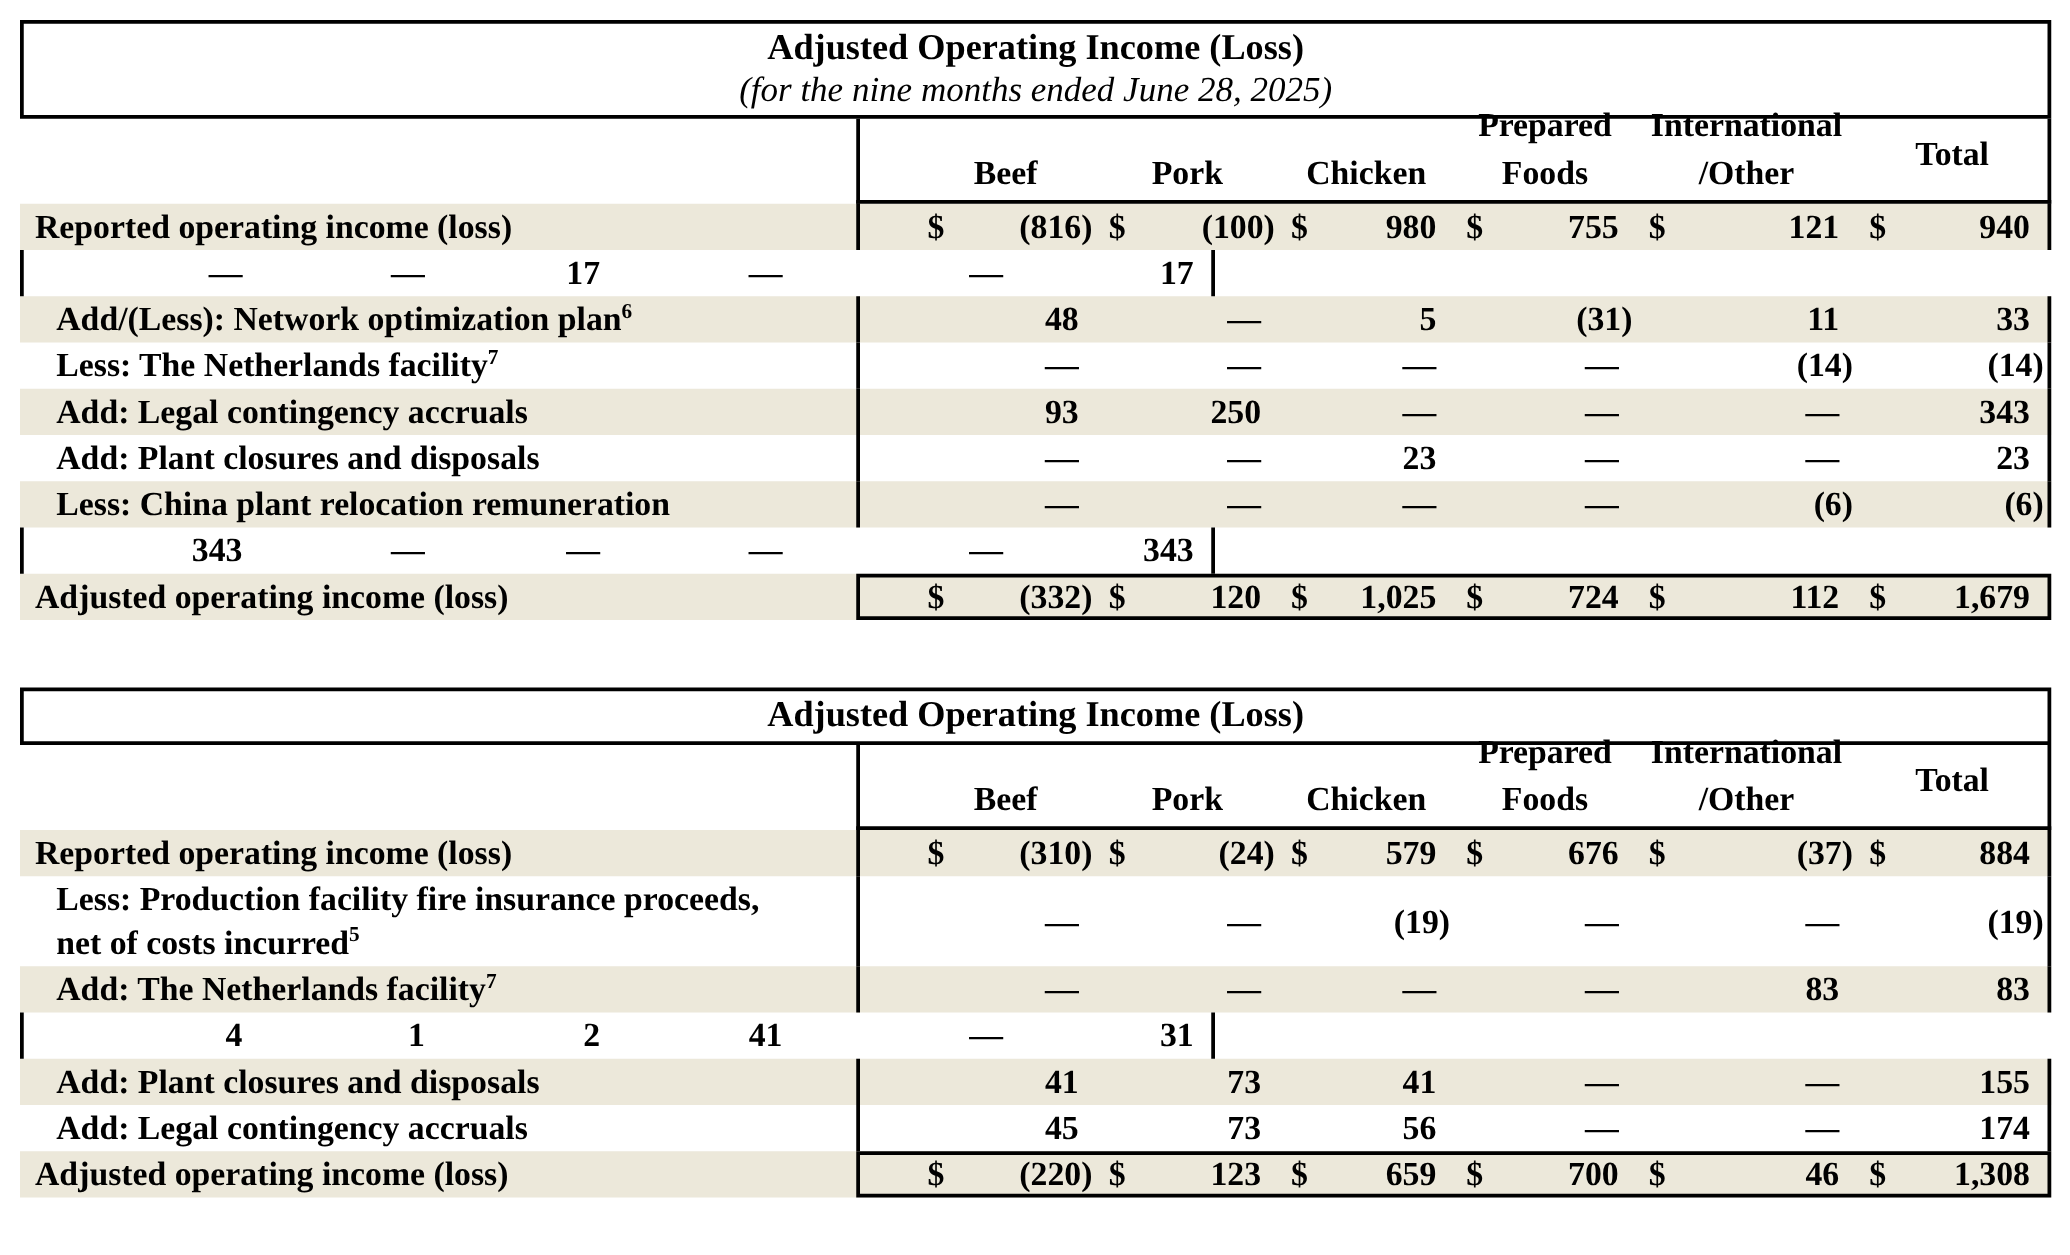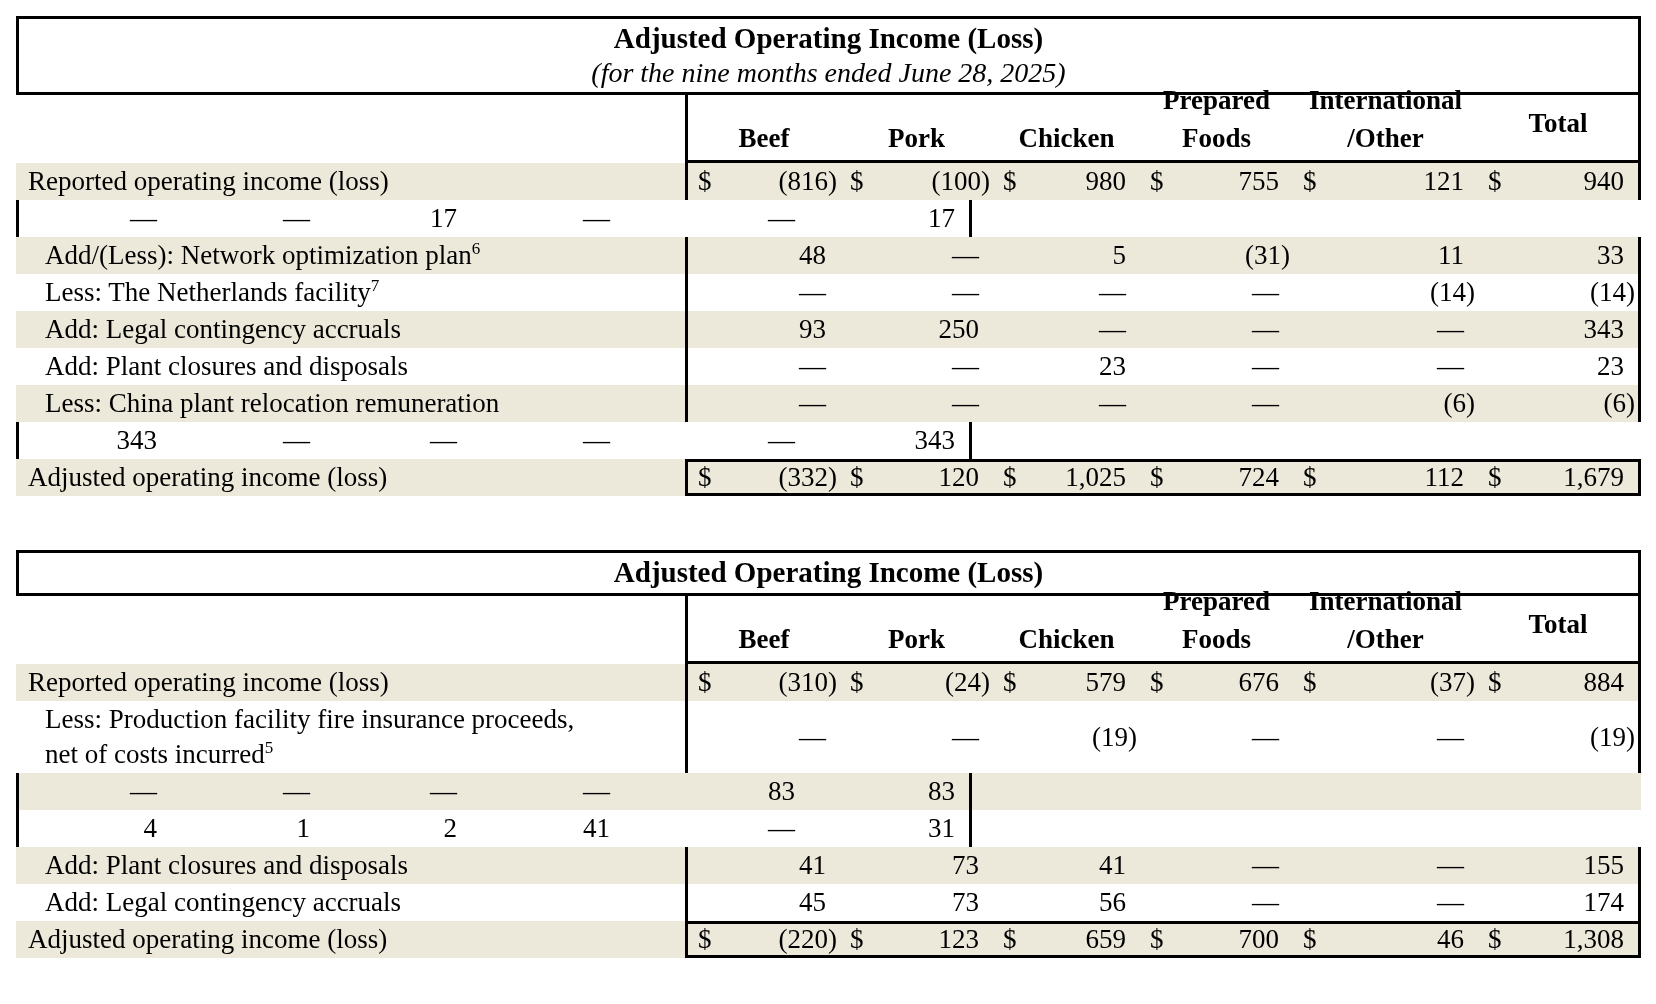--- a/index.html
+++ b/index.html
@@ -57,31 +57,31 @@
   .col-head {
     box-sizing: border-box;
     font-weight: bold;
     font-size: 27px;
     line-height: 38px;
     text-align: center;
   }
   .col-head.total-head { padding-bottom: 15px; }
 
   
-  .drow { min-height: 37px; }
+  .drow { min-height: 37px; font-weight: bold; }
   .drow.tall { min-height: 72px; }
   .drow.shaded { background: #ECE8DA; }
   .col {
     box-sizing: border-box;
     display: flex;
     justify-content: space-between;
     align-items: center;
     align-self: stretch;
   }
-  .w0 { width: 152px; } .w1 { width: 153px; } .w2 { width: 147px; }
+  .w0 { width: 152px; margin-left: 44px; } .w1 { width: 153px; } .w2 { width: 147px; }
   .w3 { width: 153px; } .w4 { width: 185px; } .w5 { width: 160px; }
   .cur { font-size: 27px; padding-left: 10px; }
   .num { font-size: 27px; padding-right: 14px; }
 
   
   .drow.total-row .dz {
     border-top: 3px solid #000;
     border-bottom: 3px solid #000;
   }
 </style>
@@ -449,20 +449,21 @@
             <span class="num">—</span>
           </div>
         <div class="col w5">
             <span class="cur"></span>
             <span class="num" style="padding-right: 3px;">(19)</span>
           </div>
       </div>
     </div>
 
     <div class="row drow shaded">
+      <div class="label indent"><span>Add: The Netherlands facility</span><sup>7</sup></div>
       <div class="dz">
         <div class="col w0">
             <span class="cur"></span>
             <span class="num">—</span>
           </div>
         <div class="col w1">
             <span class="cur"></span>
             <span class="num">—</span>
           </div>
         <div class="col w2">

